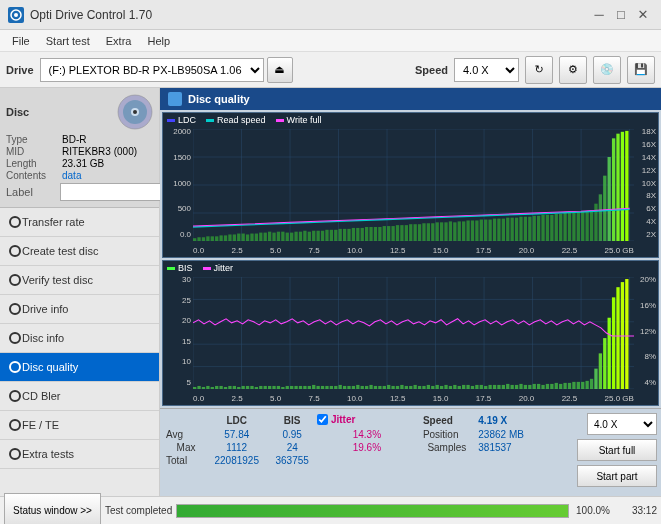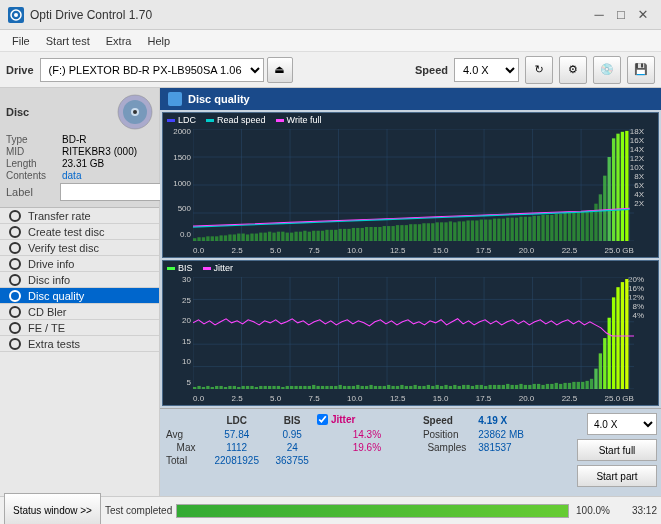--- a/index.html
+++ b/index.html
@@ -39,40 +39,40 @@
     .disc-icon { width: 36px; height: 36px; }
     .disc-info-row { display: flex; gap: 4px; margin: 1px 0; font-size: 10px; }
     .disc-info-key { color: #555; width: 52px; flex-shrink: 0; }
     .disc-info-val { color: #000; font-weight: 500; }
     .disc-info-val.blue { color: #0066cc; }
     .label-row { display: flex; align-items: center; gap: 2px; margin-top: 2px; }
     .label-input { flex: 1; height: 18px; border: 1px solid #aaa; font-size: 10px; background: white; padding: 0 2px; }
     .label-btn { width: 18px; height: 18px; border: 1px solid #aaa; background: linear-gradient(to bottom, #fff, #ddd); cursor: pointer; display: flex; align-items: center; justify-content: center; font-size: 10px; }
 
     .sidebar-nav { flex: 1; overflow-y: auto; }
-    .nav-item { height: 16px; display: flex; align-items: center; padding: 0 8px; cursor: pointer; font-size: 11px; color: #333; border-bottom: 1px solid #d0d0d0; gap: 6px; }
+    .nav-item { height: 29px; display: flex; align-items: center; padding: 0 8px; cursor: pointer; font-size: 11px; color: #333; border-bottom: 1px solid #d0d0d0; }
     .nav-item.active { background: #0066cc; color: white; }
     .nav-icon { width: 14px; height: 14px; display: flex; align-items: center; justify-content: center; flex-shrink: 0; }
     .nav-circle { width: 12px; height: 12px; border-radius: 50%; border: 2px solid currentColor; }
 
     
     .main-content { flex: 1; display: flex; flex-direction: column; background: #c8d4e0; }
     .disc-quality-header { background: #1a4a8a; height: 22px; display: flex; align-items: center; padding: 0 8px; gap: 6px; }
     .dq-icon { width: 14px; height: 14px; background: #4a9ae0; border-radius: 2px; }
     .dq-title { color: white; font-weight: bold; font-size: 11px; }
 
     
     .charts-area { flex: 1; display: flex; flex-direction: column; padding: 2px; gap: 2px; }
     .chart-container { flex: 1; background: #1a2a3a; border: 1px solid #4a6a8a; position: relative; overflow: hidden; }
     .chart-legend { position: absolute; top: 2px; left: 4px; display: flex; gap: 10px; z-index: 10; }
     .legend-item { display: flex; align-items: center; gap: 3px; font-size: 9px; color: white; }
     .legend-dot { width: 8px; height: 3px; }
     .chart-y-labels-left { position: absolute; left: 0; top: 0; bottom: 16px; width: 30px; display: flex; flex-direction: column; justify-content: space-between; padding: 14px 2px 2px; }
     .chart-y-label { font-size: 8px; color: #ccc; text-align: right; }
-    .chart-y-labels-right { position: absolute; right: 12px; top: 0; bottom: 16px; width: 24px; display: flex; flex-direction: column; justify-content: flex-start; padding: 14px 2px 2px; }
+    .chart-y-labels-right { position: absolute; right: 0; top: 0; bottom: 16px; width: 24px; display: flex; flex-direction: column; justify-content: space-between; padding: 14px 2px 2px; }
     .chart-x-labels { position: absolute; bottom: 2px; left: 30px; right: 24px; display: flex; justify-content: space-between; }
     .chart-x-label { font-size: 8px; color: #ccc; }
     .chart-plot { position: absolute; top: 16px; left: 30px; right: 24px; bottom: 16px; overflow: hidden; }
 
     
     .stats-bar { background: #c8d4e0; display: flex; align-items: stretch; border-top: 1px solid #aaa; height: 88px; }
     .checkbox-row { display: flex; align-items: center; gap: 3px; font-size: 10px; color: #333; margin-bottom: 2px; }
     .stats-right { display: flex; flex-direction: column; padding: 4px; gap: 4px; align-items: flex-end; justify-content: flex-start; min-width: 120px; }
     .speed-select-sm { height: 22px; font-size: 10px; border: 1px solid #aaa; background: white; padding: 0 2px; width: 70px; }
     .action-btn { width: 80px; height: 22px; font-size: 10px; background: linear-gradient(to bottom, #fff, #e0e0e0); border: 1px solid #aaa; cursor: pointer; }

